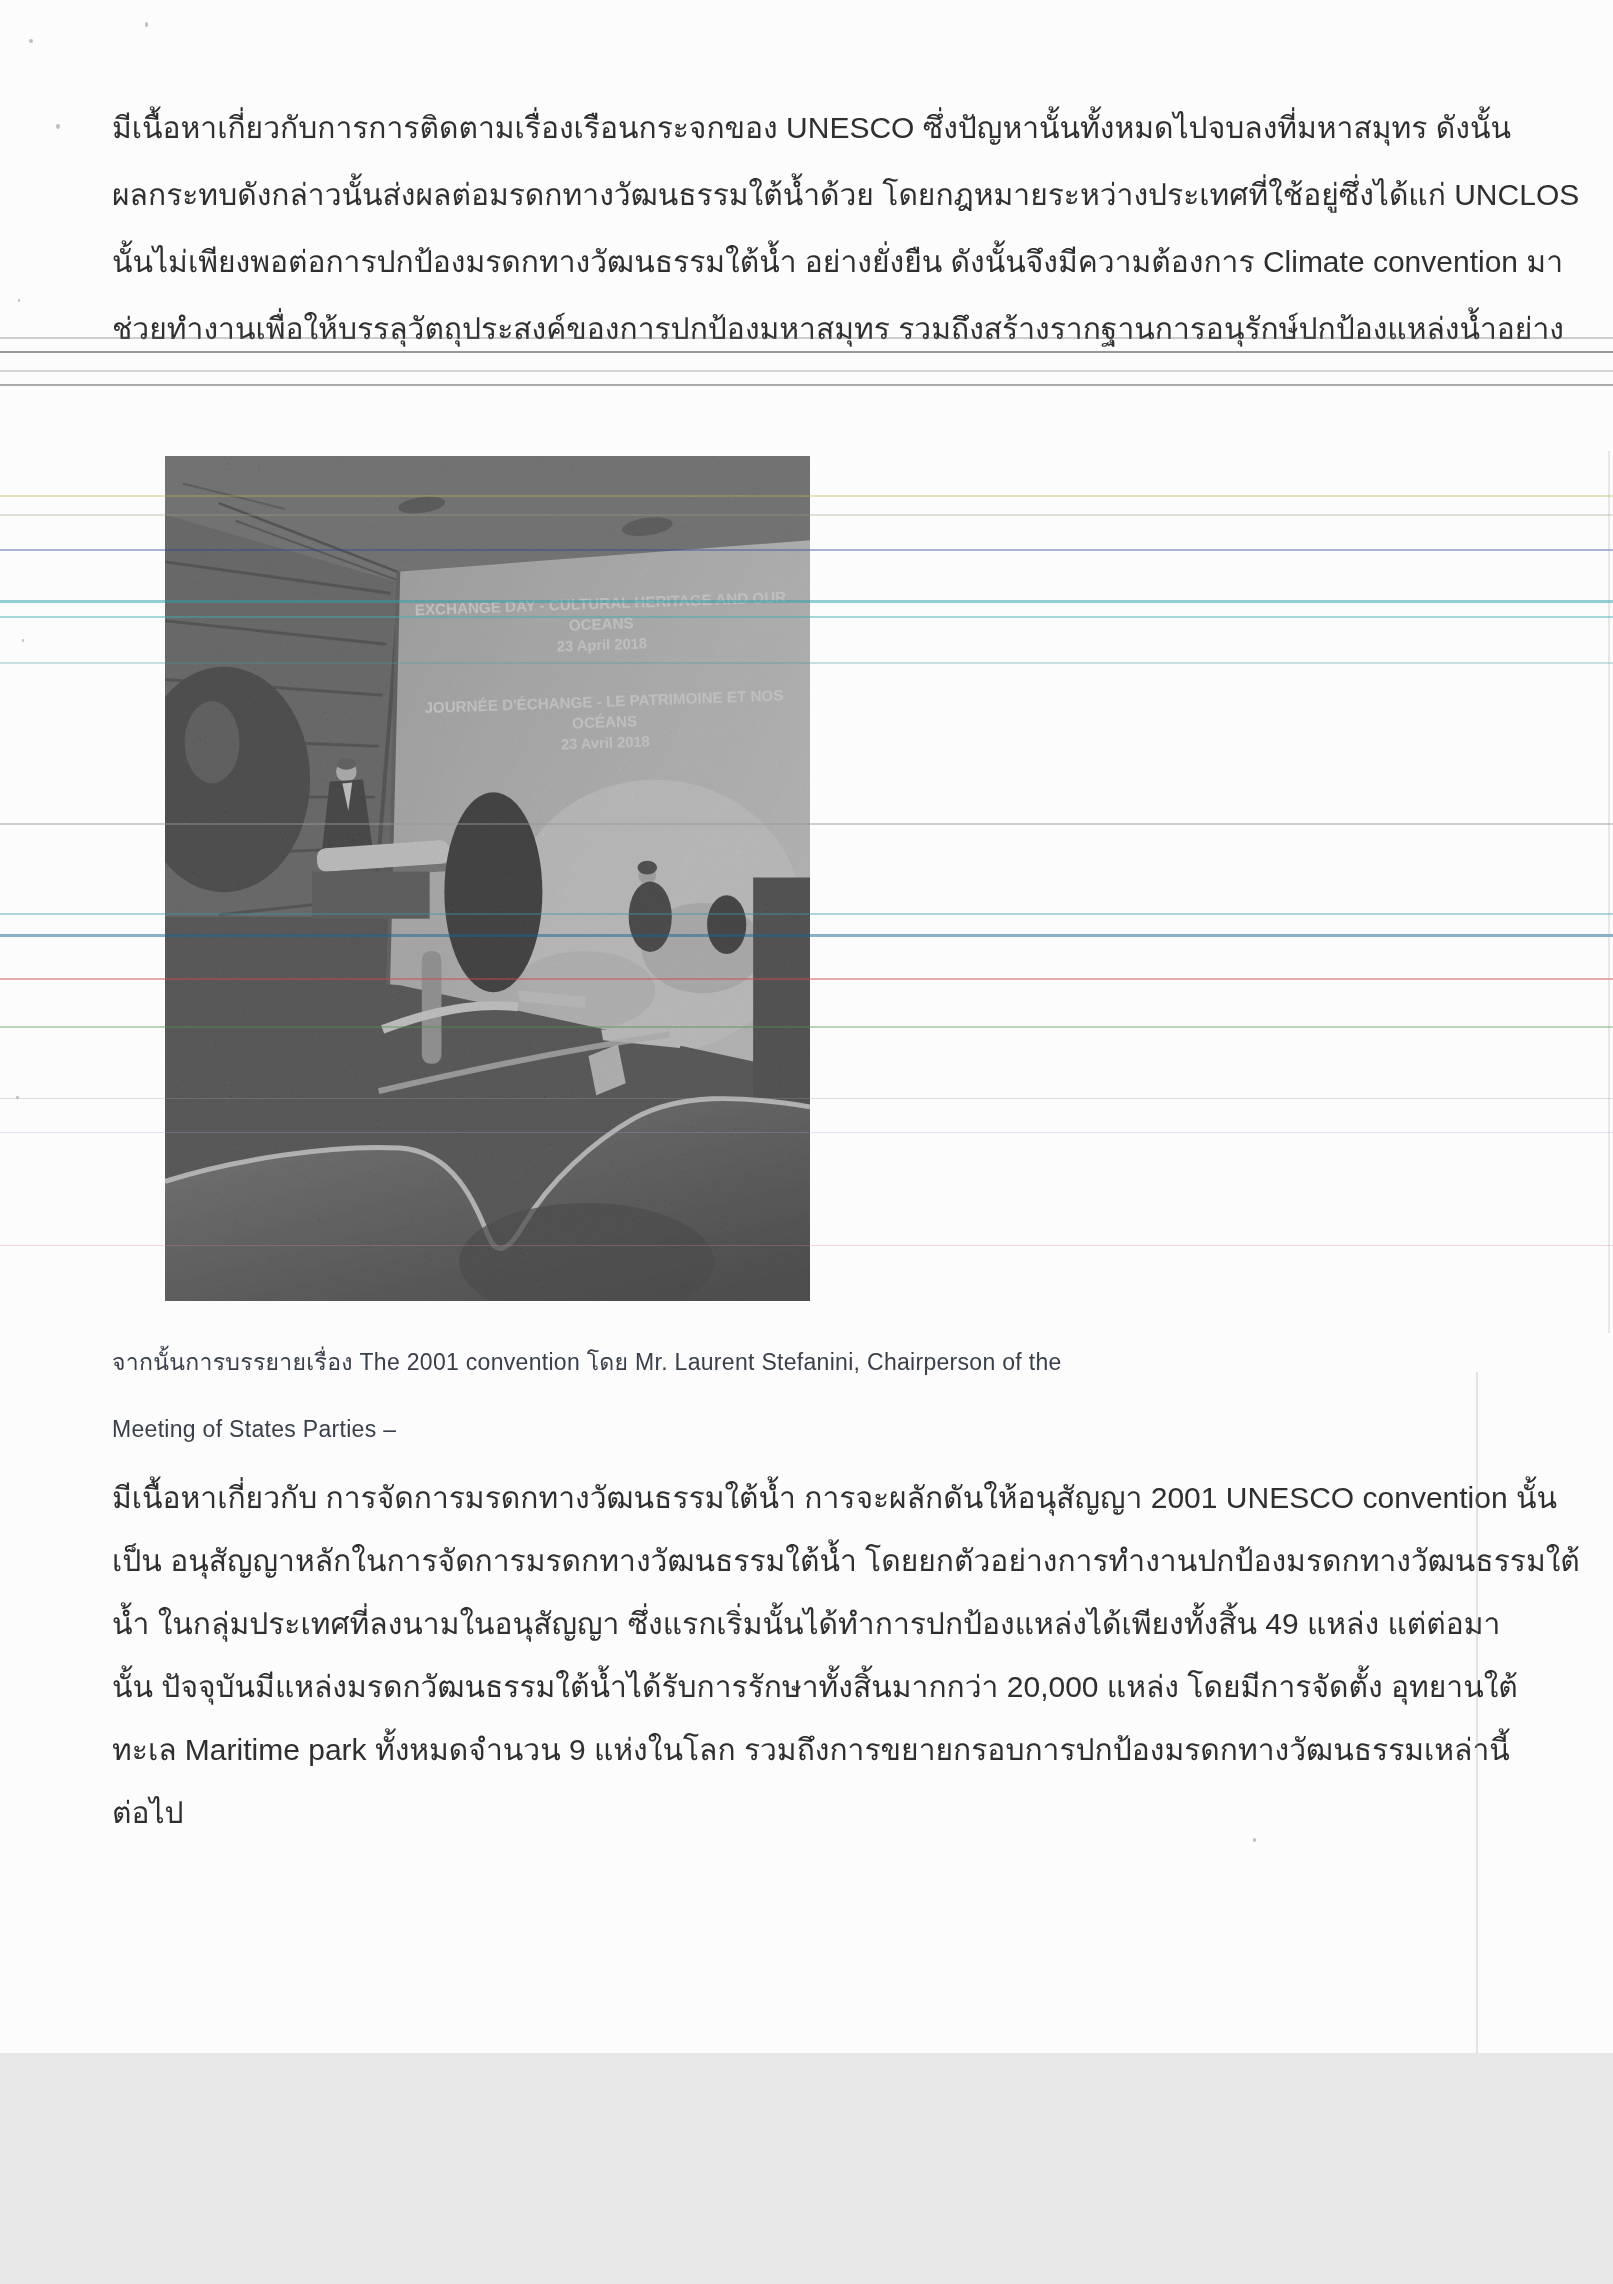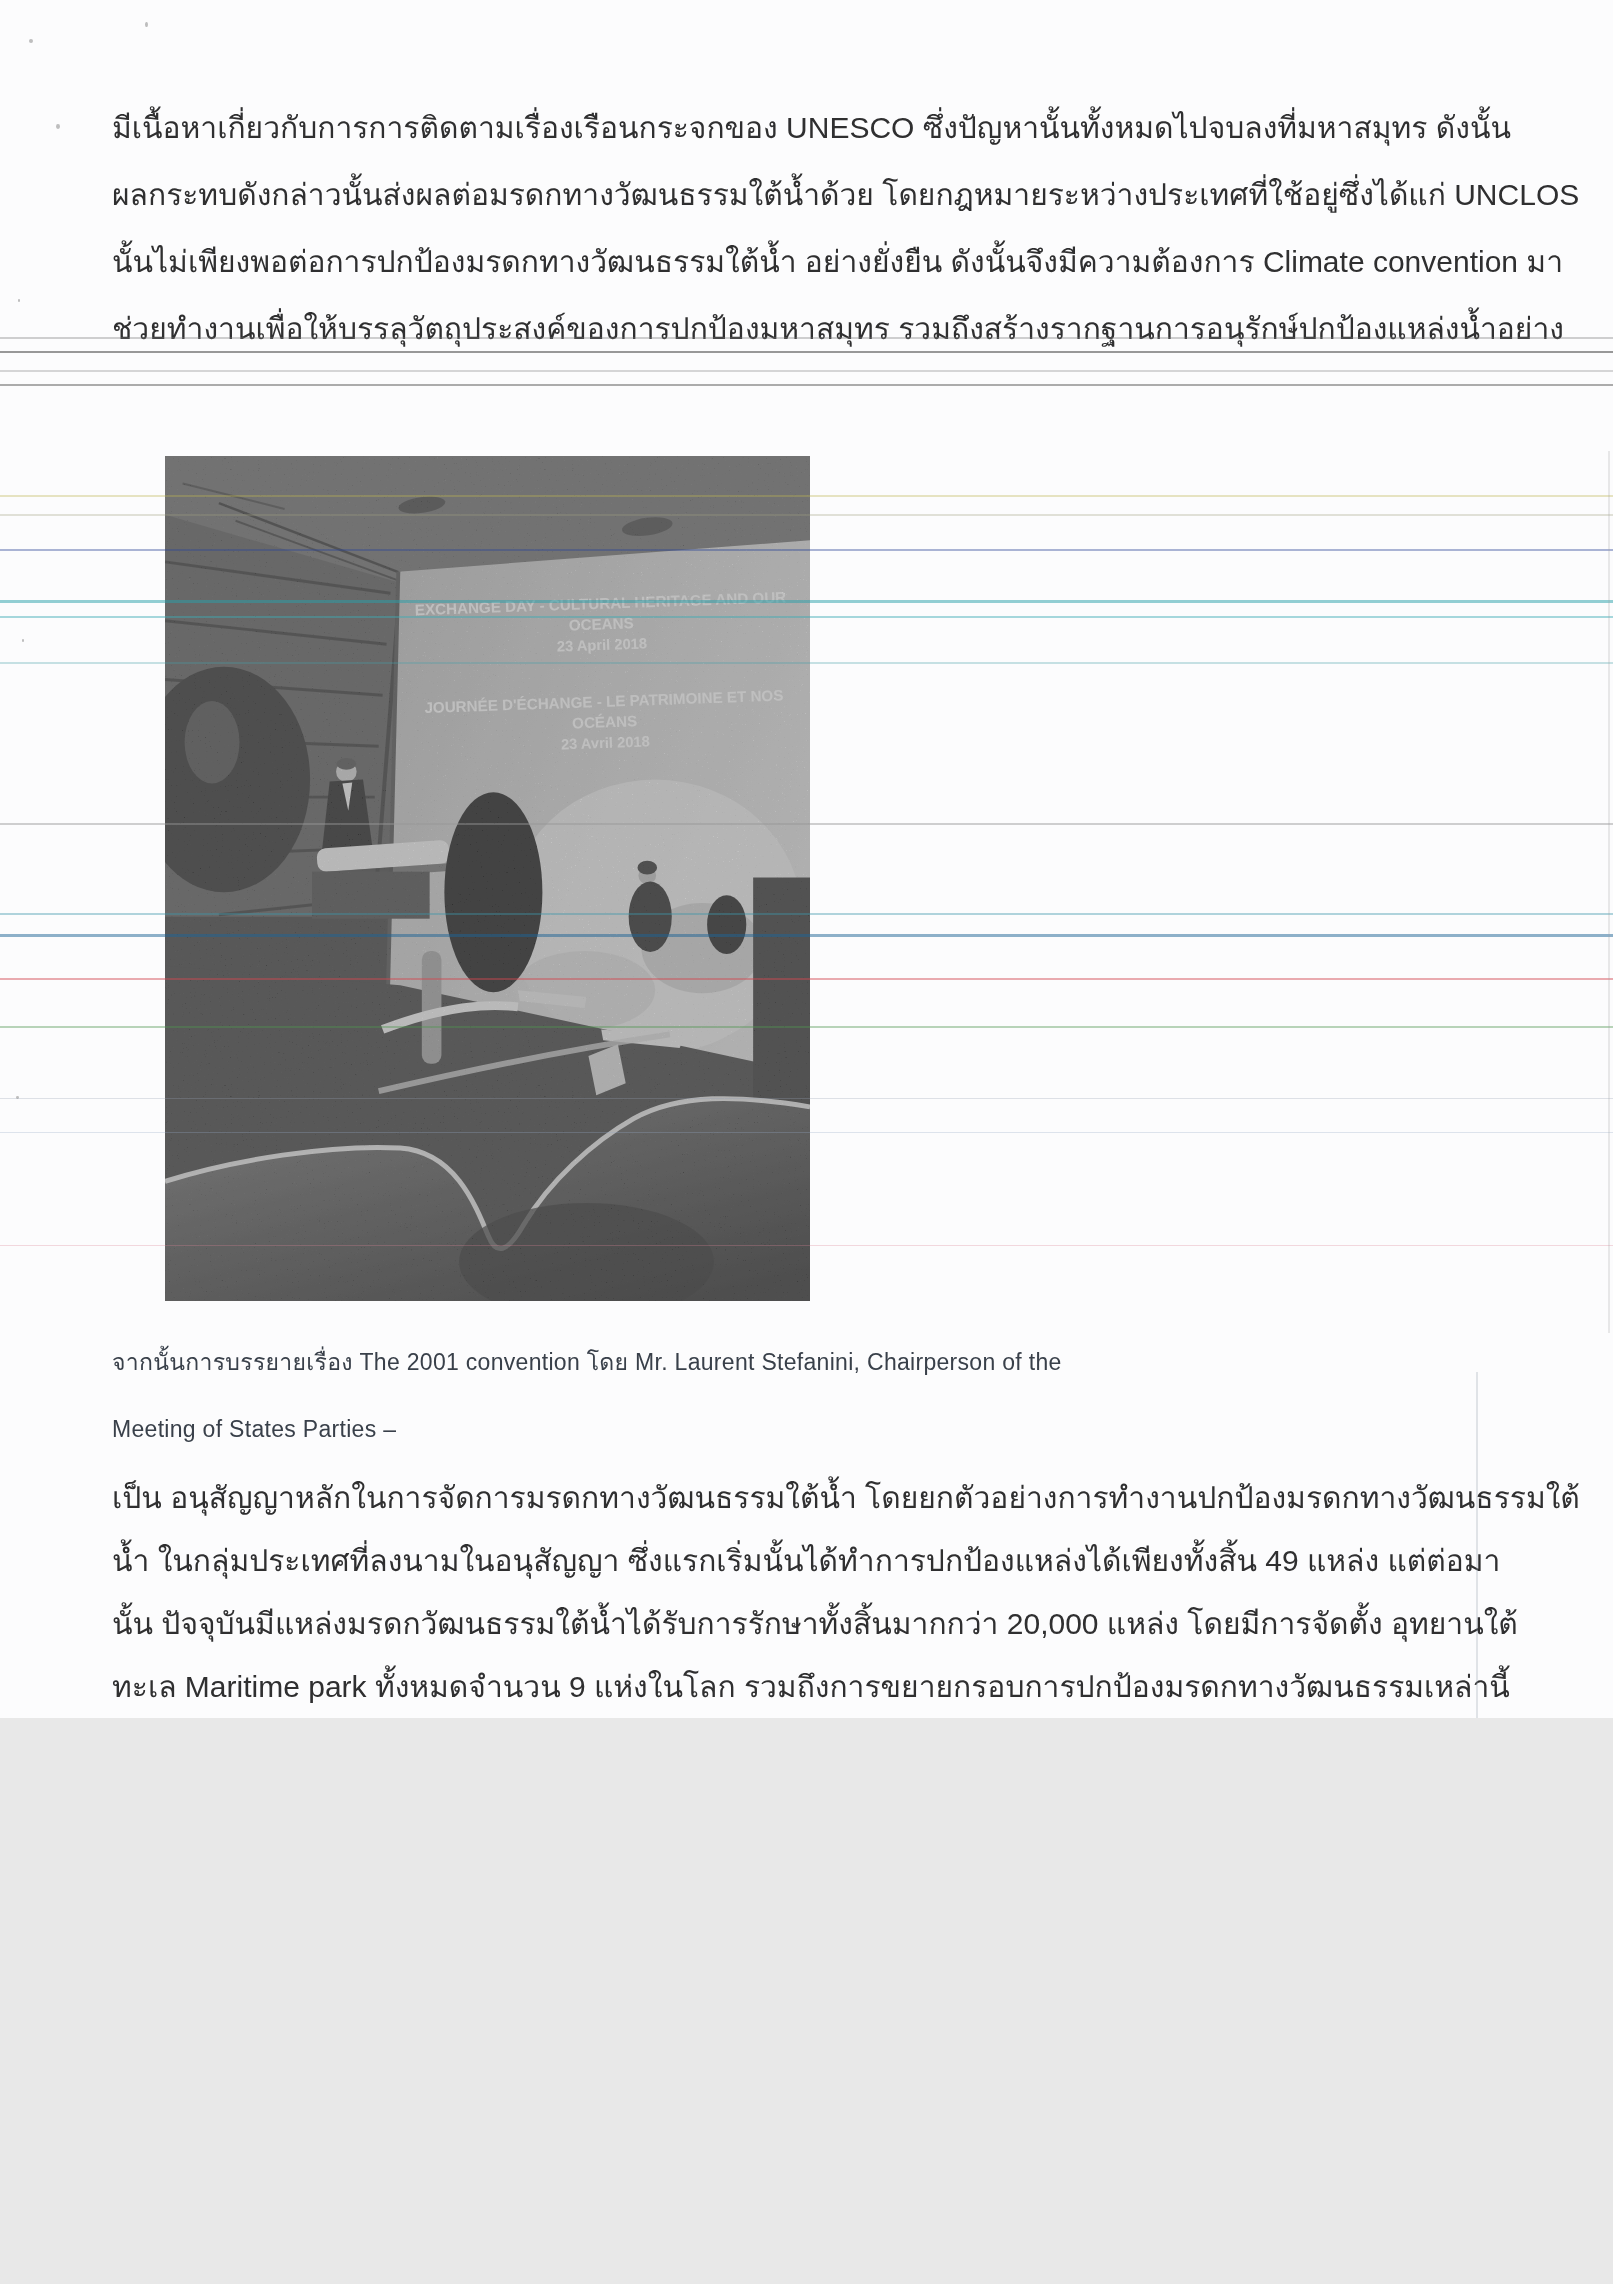--- a/index.html
+++ b/index.html
@@ -1,18 +1,18 @@
 <!DOCTYPE html>
 <html><head>
 <meta charset="utf-8">
 <style>
   html,body{margin:0;padding:0;background:#e8e8e8;}
   #page{
     position:relative;
-    width:1613px;height:1718px;
+    width:1613px;height:2053px;
     background:#fcfcfd;
     overflow:hidden;
     font-family:"Liberation Sans",sans-serif;
   }
   
   .para{position:absolute;left:112px;}
   .doc-line{
     position:relative;
     white-space:nowrap;
     color:#2f2f30;
@@ -148,20 +148,21 @@
       <rect x="0" y="0" width="658" height="862" filter="url(#gNoiseLight)" opacity="0.22"></rect>
     </svg>
   </div>
 
   <div class="para cap" style="top:1329px;">
     <div class="doc-line">จากนั้นการบรรยายเรื่อง The 2001 convention โดย Mr. Laurent Stefanini, Chairperson of the</div>
     <div class="doc-line">Meeting of States Parties  –</div>
   </div>
 
   <div class="para p2" style="top:1466px;">
+    <div class="doc-line">มีเนื้อหาเกี่ยวกับ การจัดการมรดกทางวัฒนธรรมใต้น้ำ การจะผลักดันให้อนุสัญญา 2001 UNESCO convention นั้น</div>
     <div class="doc-line">เป็น อนุสัญญาหลักในการจัดการมรดกทางวัฒนธรรมใต้น้ำ โดยยกตัวอย่างการทำงานปกป้องมรดกทางวัฒนธรรมใต้</div>
     <div class="doc-line">น้ำ ในกลุ่มประเทศที่ลงนามในอนุสัญญา ซึ่งแรกเริ่มนั้นได้ทำการปกป้องแหล่งได้เพียงทั้งสิ้น 49 แหล่ง แต่ต่อมา</div>
     <div class="doc-line">นั้น ปัจจุบันมีแหล่งมรดกวัฒนธรรมใต้น้ำได้รับการรักษาทั้งสิ้นมากกว่า 20,000 แหล่ง โดยมีการจัดตั้ง อุทยานใต้</div>
     <div class="doc-line">ทะเล Maritime park ทั้งหมดจำนวน 9 แห่งในโลก รวมถึงการขยายกรอบการปกป้องมรดกทางวัฒนธรรมเหล่านี้</div>
     <div class="doc-line">ต่อไป</div>
   </div>
 
   <div class="art" style="top:337px;height:2px;background:rgba(120,120,120,.35);"></div>
   <div class="art" style="top:351px;height:2px;background:rgba(70,70,70,.55);"></div>
   <div class="art" style="top:370px;height:2px;background:rgba(140,140,140,.35);"></div>

